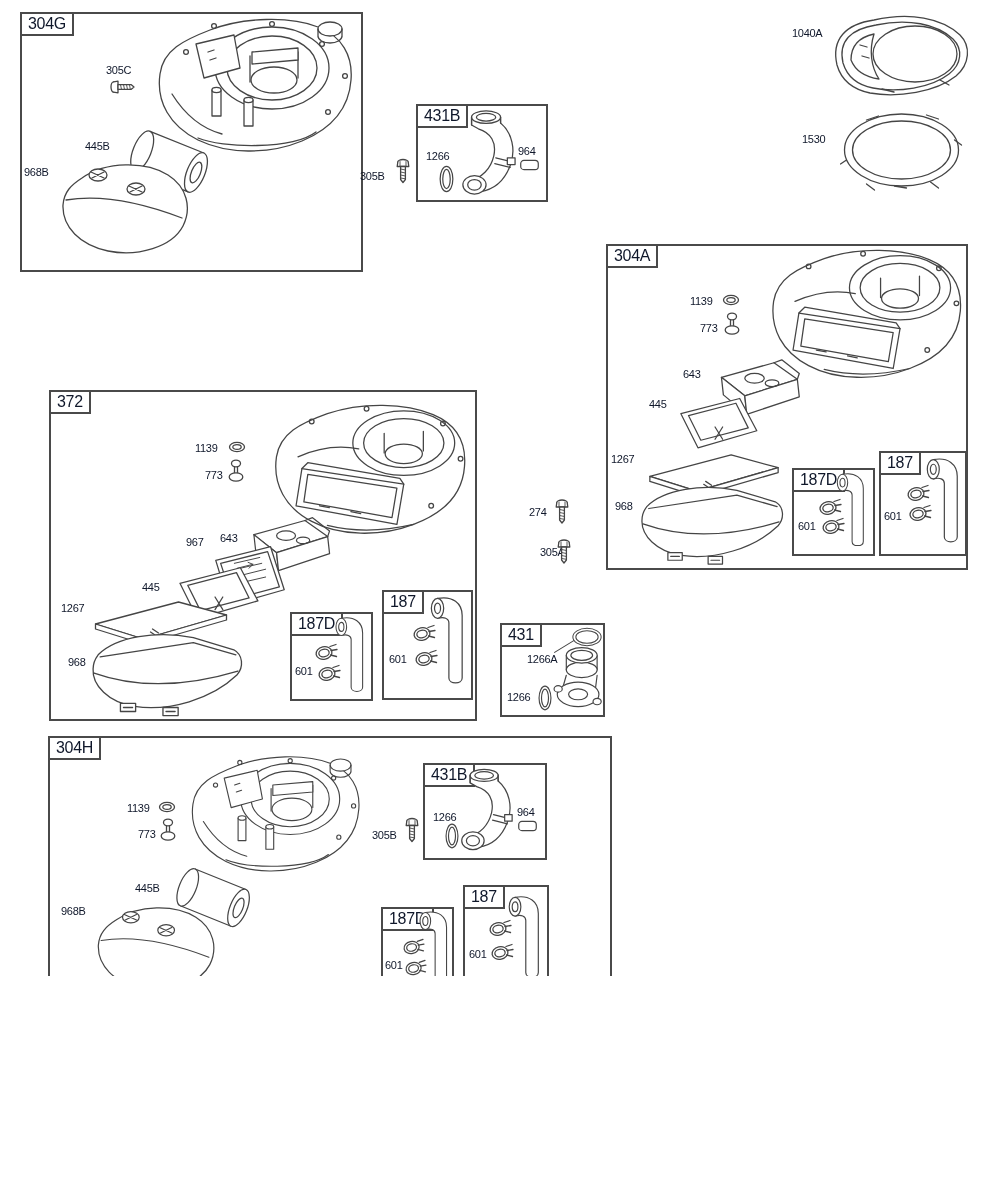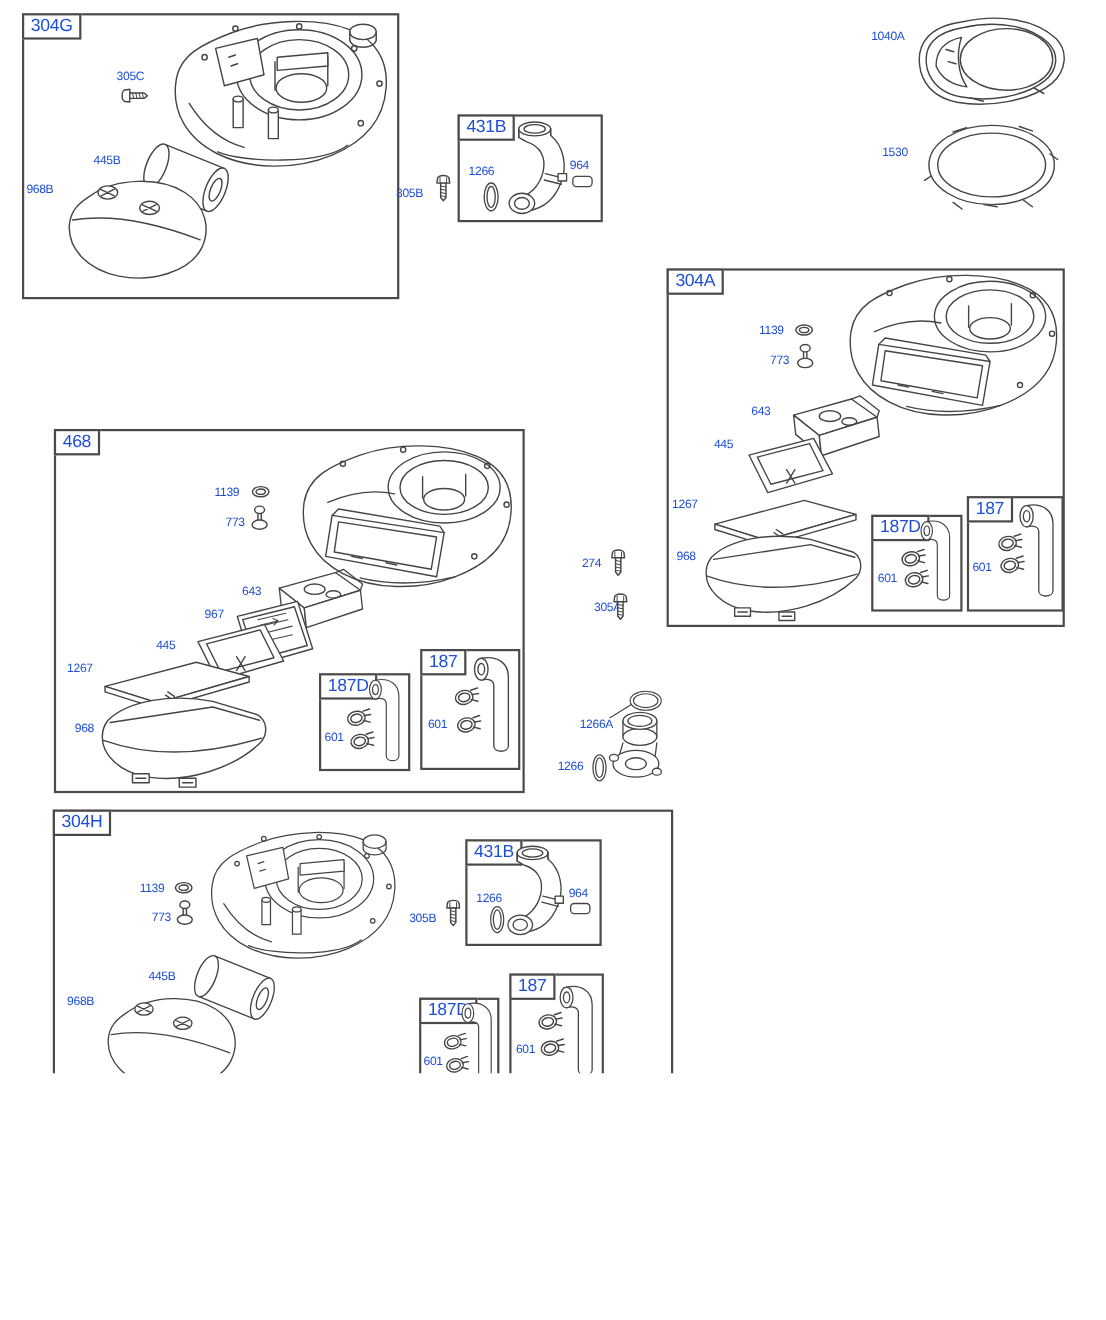--- a/index.html
+++ b/index.html
@@ -1,17 +1,17 @@
 <!DOCTYPE html>
 <html><head>
 <meta charset="utf-8">
 <style>
   html,body{margin:0;padding:0;background:#fff}
   #canvas{position:relative;width:1005px;height:976px;background:#fff;
-          font-family:"Liberation Sans","DejaVu Sans",sans-serif;color:#1d4ed8;overflow:hidden}
+          font-family:"Liberation Sans","DejaVu Sans",sans-serif;color:#0f172a;overflow:hidden}
   .box{position:absolute;border:2px solid #4a4a4a;box-sizing:border-box}
   .tag{position:absolute;left:-2px;top:-2px;border:2px solid #4a4a4a;background:#fff;
        padding:1px 6px 2px;font-size:16px;line-height:17px;letter-spacing:-0.3px;white-space:nowrap}
   .lbl{position:absolute;font-size:11px;line-height:17px;letter-spacing:-0.3px;white-space:nowrap}
   .part{position:absolute;stroke:#454545;stroke-width:1.3;fill:none;
         stroke-linecap:round;stroke-linejoin:round;overflow:visible}
 </style>
 </head>
 <body>
 
@@ -222,21 +222,24 @@
   <div class="box" style="left:20px;top:12px;width:343px;height:260px">
     <div class="tag">304G</div>
   </div>
   <div class="box" style="left:416px;top:104px;width:132px;height:98px">
     <div class="tag">431B</div>
   </div>
   <div class="box" style="left:606px;top:244px;width:362px;height:326px">
     <div class="tag">304A</div>
   </div>
   <div class="box" style="left:49px;top:390px;width:428px;height:331px">
-    <div class="tag">468</div>
+    <div class="tag">372</div>
+  </div>
+  <div class="box" style="left:500px;top:623px;width:105px;height:94px">
+    <div class="tag">431</div>
   </div>
   <div class="box" style="left:48px;top:736px;width:564px;height:269px">
     <div class="tag">304H</div>
   </div>
 
   <div class="box" style="left:792px;top:468px;width:83px;height:88px">
     <div class="tag">187D</div>
   </div>
   <div class="box" style="left:879px;top:451px;width:88px;height:105px">
     <div class="tag">187</div>
@@ -358,21 +361,21 @@
       <use href="#s-washer"></use>
     </svg>
   <span class="lbl" style="left:205px;top:467px">773</span>
   <svg class="part" style="left:228px;top:459px;width:16px;height:24px">
       <use href="#s-plug"></use>
     </svg>
   <span class="lbl" style="left:220px;top:530px">643</span>
   <svg class="part" style="left:240px;top:512px;width:94px;height:70px">
       <use href="#s-base643"></use>
     </svg>
-  <span class="lbl" style="left:186px;top:551px">967</span>
+  <span class="lbl" style="left:186px;top:534px">967</span>
   <svg class="part" style="left:205px;top:538px;width:90px;height:80px">
       <use href="#s-label967"></use>
     </svg>
   <span class="lbl" style="left:142px;top:579px">445</span>
   <svg class="part" style="left:168px;top:558px;width:96px;height:76px">
       <use href="#s-frame"></use>
     </svg>
   <span class="lbl" style="left:61px;top:600px">1267</span>
   <svg class="part" style="left:88px;top:594px;width:146px;height:58px">
       <use href="#s-gasket"></use>

